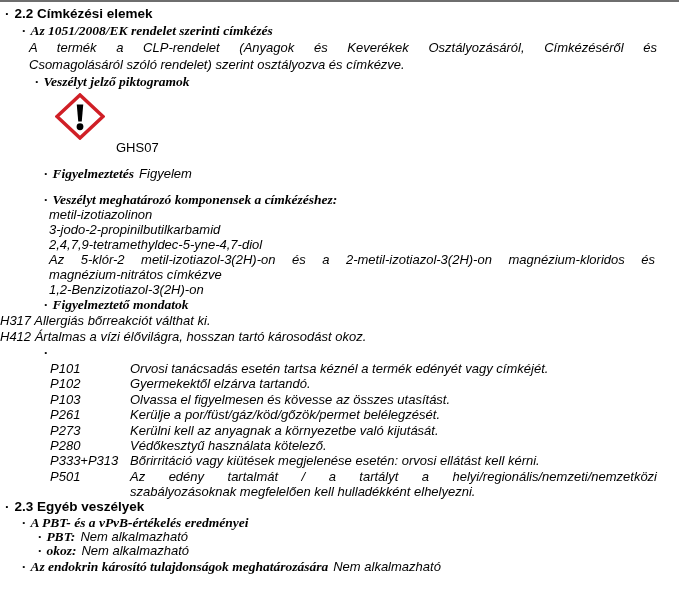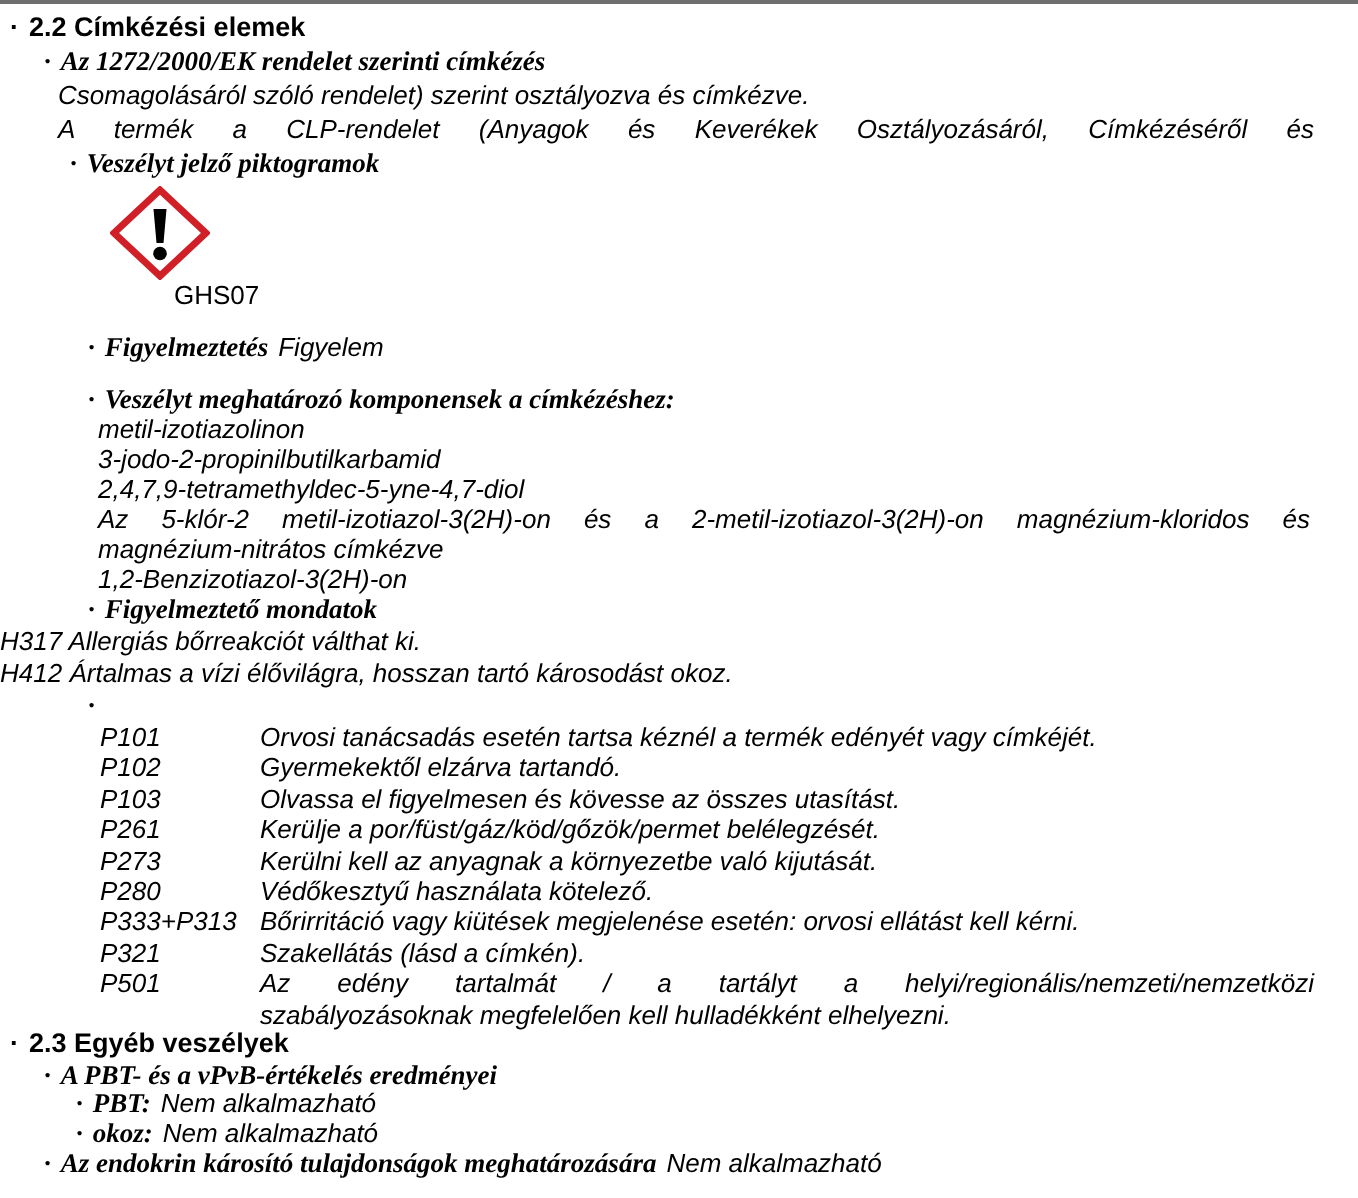--- a/index.html
+++ b/index.html
@@ -40,43 +40,43 @@
   .comp { padding-left:49px; width:606px; font-style:italic; white-space:normal; }
   
   .hrow { font-style:italic; }
   
   .prow { display:flex; padding-left:50px; font-style:italic; }
   .pcode { flex:0 0 80px; }
   .ptext { width:527px; white-space:normal; }
   
   .picto-wrap { margin-left:55px; margin-top:3px; }
   .picto-svg { display:block; }
-  .ghs-label { margin-left:32px; line-height:15px; font-style:normal; }
+  .ghs-label { margin-left:61px; line-height:15px; font-style:normal; }
   .gap10 { margin-top:10px; }
   .gap11 { margin-top:10px; }
   .s23 { margin-top:-1px; }
   .val-gap { margin-left:5px; }
 </style>
 </head>
 <body>
 
 <div class="page">
 
   <div class="row lv0 lh17">
     <span class="dot h-sans">·</span>
     <span class="h-sans">2.2 Címkézési elemek</span>
   </div>
 
   <div class="row lv1 lh17">
     <span class="dot h-serif">·</span>
-    <span class="h-serif">Az 1272/2000/EK rendelet szerinti címkézés</span>
+    <span class="h-serif">Az 1051/2008/EK rendelet szerinti címkézés</span>
   </div>
 
+  <div class="bodytext body-it just lh17">A termék a CLP-rendelet (Anyagok és Keverékek Osztályozásáról, Címkézéséről és</div>
   <div class="bodytext body-it lh17">Csomagolásáról szóló rendelet) szerint osztályozva és címkézve.</div>
-  <div class="bodytext body-it just lh17">A termék a CLP-rendelet (Anyagok és Keverékek Osztályozásáról, Címkézéséről és</div>
 
   <div class="row lv2 lh17">
     <span class="dot h-serif">·</span>
     <span class="h-serif">Veszélyt jelző piktogramok</span>
   </div>
 
   <div class="picto-wrap">
     <svg class="picto-svg" width="50" height="47" viewBox="0 0 100 94">
       <polygon points="50,4 96,47 50,90 4,47" fill="#ffffff" stroke="#d01f26" stroke-width="7" stroke-linejoin="miter"></polygon>
       <path d="M 43.5,23 L 56.5,23 L 53.5,57 L 46.5,57 Z" fill="#000000"></path>
@@ -134,24 +134,20 @@
   </div>
   <div class="prow plh">
     <span class="pcode">P280</span>
     <span class="ptext">Védőkesztyű használata kötelező.</span>
   </div>
   <div class="prow plh">
     <span class="pcode">P333+P313</span>
     <span class="ptext">Bőrirritáció vagy kiütések megjelenése esetén: orvosi ellátást kell kérni.</span>
   </div>
   <div class="prow plh">
-    <span class="pcode">P321</span>
-    <span class="ptext">Szakellátás (lásd a címkén).</span>
-  </div>
-  <div class="prow plh">
     <span class="pcode">P501</span>
     <span class="ptext">
       <span style="display:block" class="just">Az edény tartalmát / a tartályt a helyi/regionális/nemzeti/nemzetközi</span>
       <span style="display:block">szabályozásoknak megfelelően kell hulladékként elhelyezni.</span>
     </span>
   </div>
 
   <div class="row lv0 lh16 s23">
     <span class="dot h-sans">·</span>
     <span class="h-sans">2.3 Egyéb veszélyek</span>

